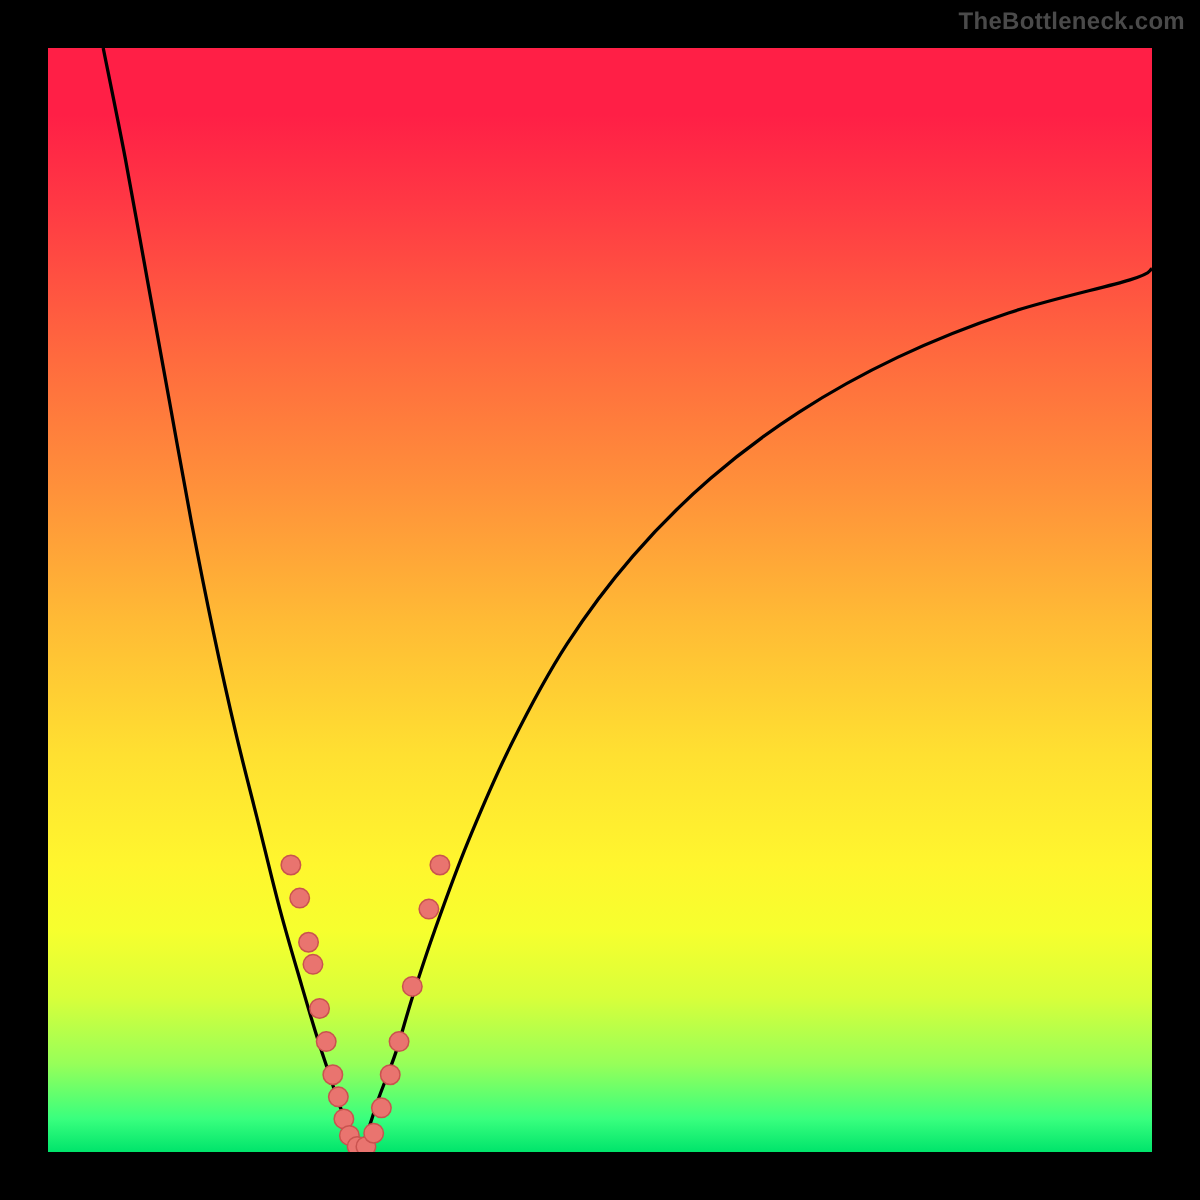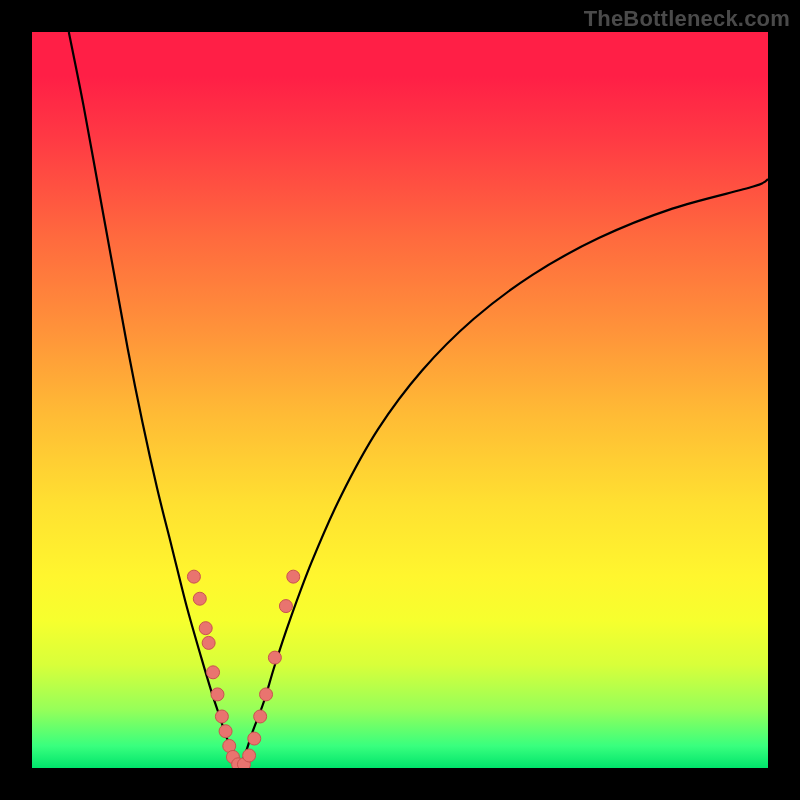--- a/index.html
+++ b/index.html
@@ -43,21 +43,21 @@
       #97ff59 92%,
       #39ff7e 97%,
       #00e46b 100%
     );
   }
   .watermark {
     position: absolute;
     top: 6px;
     right: 10px;
     color: #4a4a4a;
-    font-size: 22px;
+    font-size: 16px;
     font-weight: 600;
     letter-spacing: 0.2px;
     user-select: none;
   }
   svg.curves {
     position: absolute;
     inset: 0;
   }
   .curve {
     fill: none;

